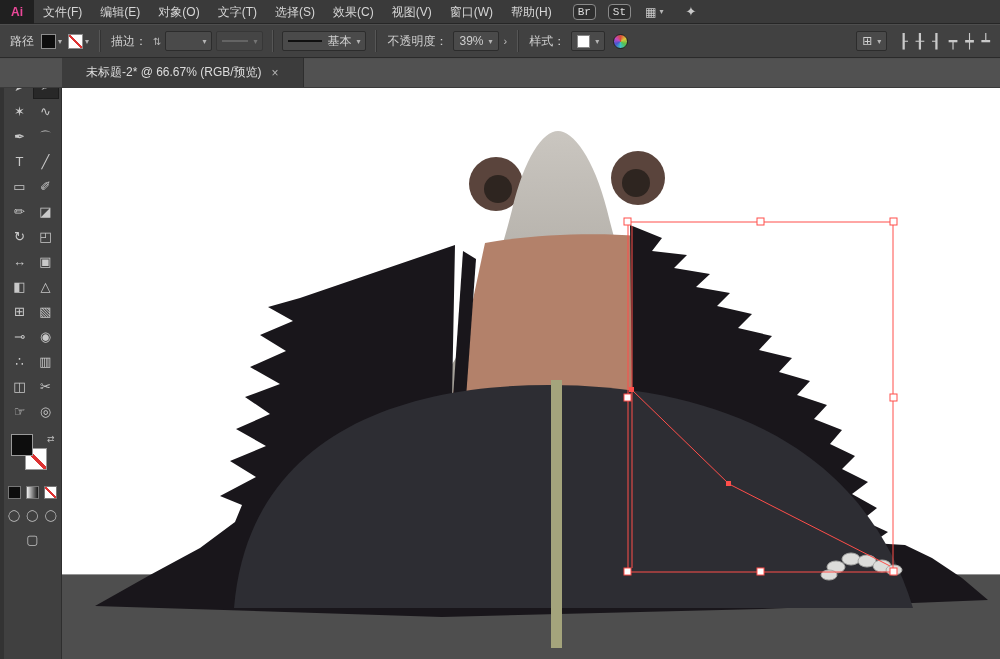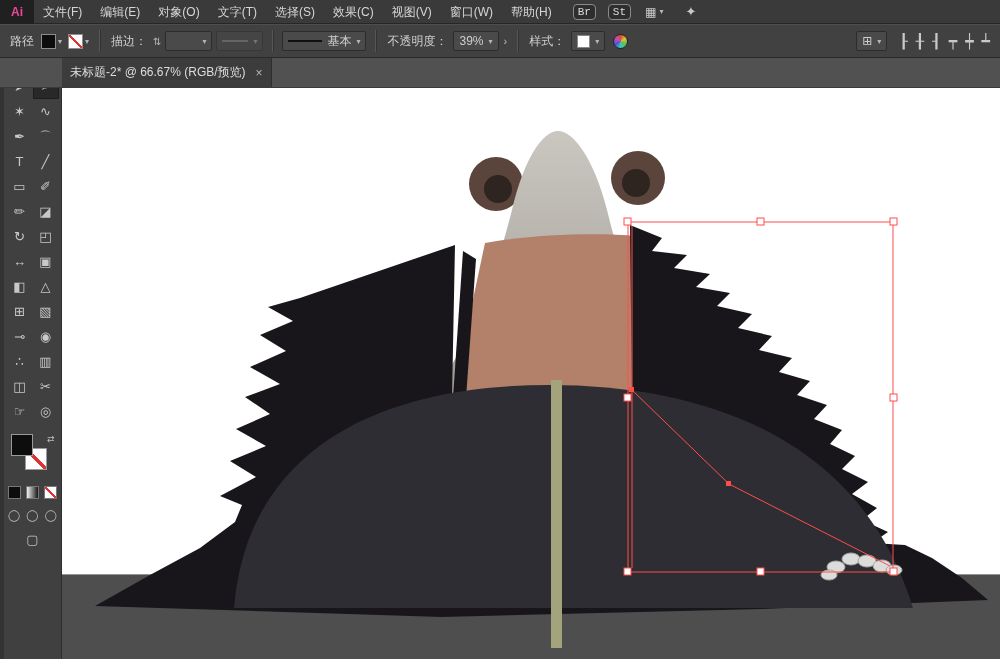--- a/index.html
+++ b/index.html
@@ -42,21 +42,21 @@
     background:conic-gradient(#d84a3c,#d8c53c,#57c24c,#3fc2c2,#4656d0,#c24ac2,#d84a3c); }
   .mini-swatch { width:13px; height:13px; background:#fff; border:1px solid #888; display:inline-block; }
   .align-group { display:flex; align-items:center; margin-left:6px; }
   .align-ic { font-size:14px; color:#c9c9c9; padding:0 4px; }
   .cb-right { margin-left:auto; display:flex; align-items:center; }
 
   
   .tab-bar { position:absolute; top:59px; left:0; right:0; height:29px; background:#515151;
     border-bottom:1px solid #3a3a3a; display:flex; align-items:flex-end; z-index:28; }
   .doc-tab { height:29px; margin-left:62px; background:#3c3c3c; color:#dcdcdc; font-size:12px;
-    display:flex; align-items:center; gap:10px; padding:0 8px; border-right:1px solid #2e2e2e; }
+    display:flex; align-items:center; gap:10px; padding:0 24px; border-right:1px solid #2e2e2e; }
   .tab-close { color:#b5b5b5; font-size:12px; cursor:default; }
 
   
   .toolbar { position:absolute; top:59px; left:0; bottom:0; width:62px; background:#404040;
     border-left:4px solid #333333; border-right:1px solid #2e2e2e; z-index:27; }
   .tb-head { height:15px; color:#b9b9b9; font-size:10px; padding:1px 4px; }
   .tools { display:grid; grid-template-columns:26px 26px; justify-content:center; }
   .tool { height:25px; display:flex; align-items:center; justify-content:center;
     color:#c8c8c8; font-size:13px; cursor:default; }
   .tool.active { background:#282828; box-shadow:inset 0 0 0 1px #1d1d1d; }

